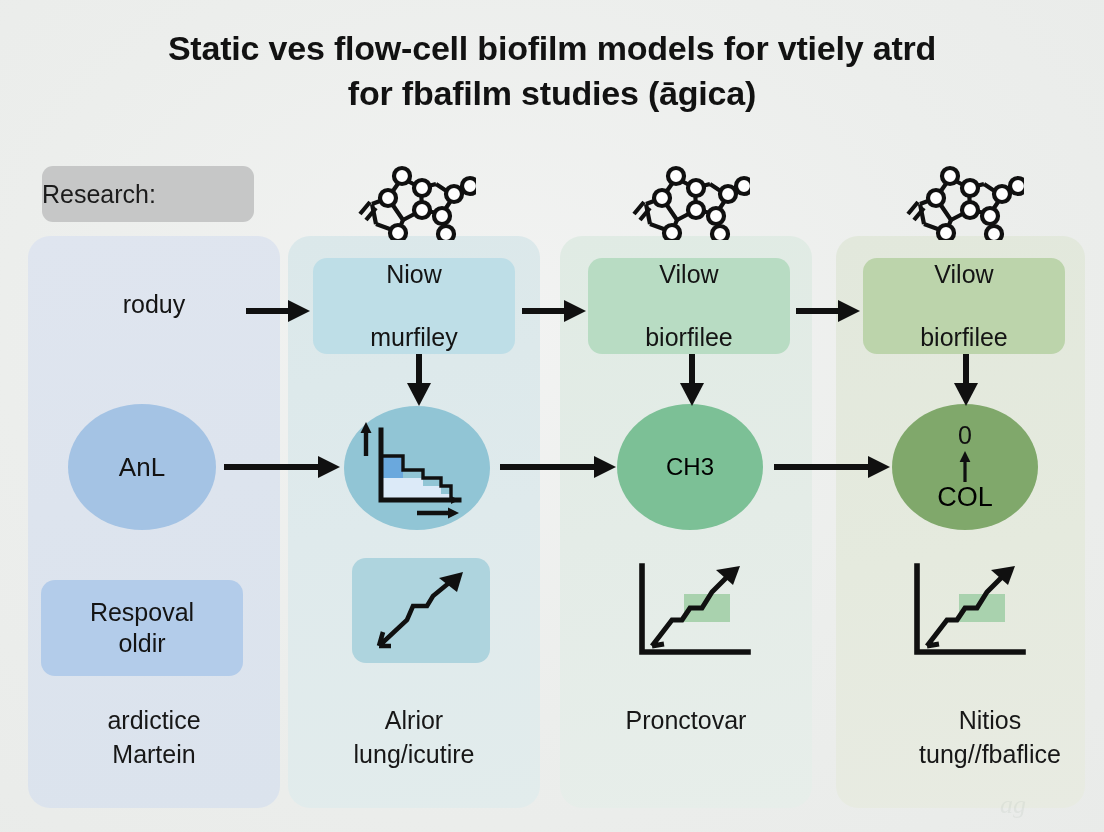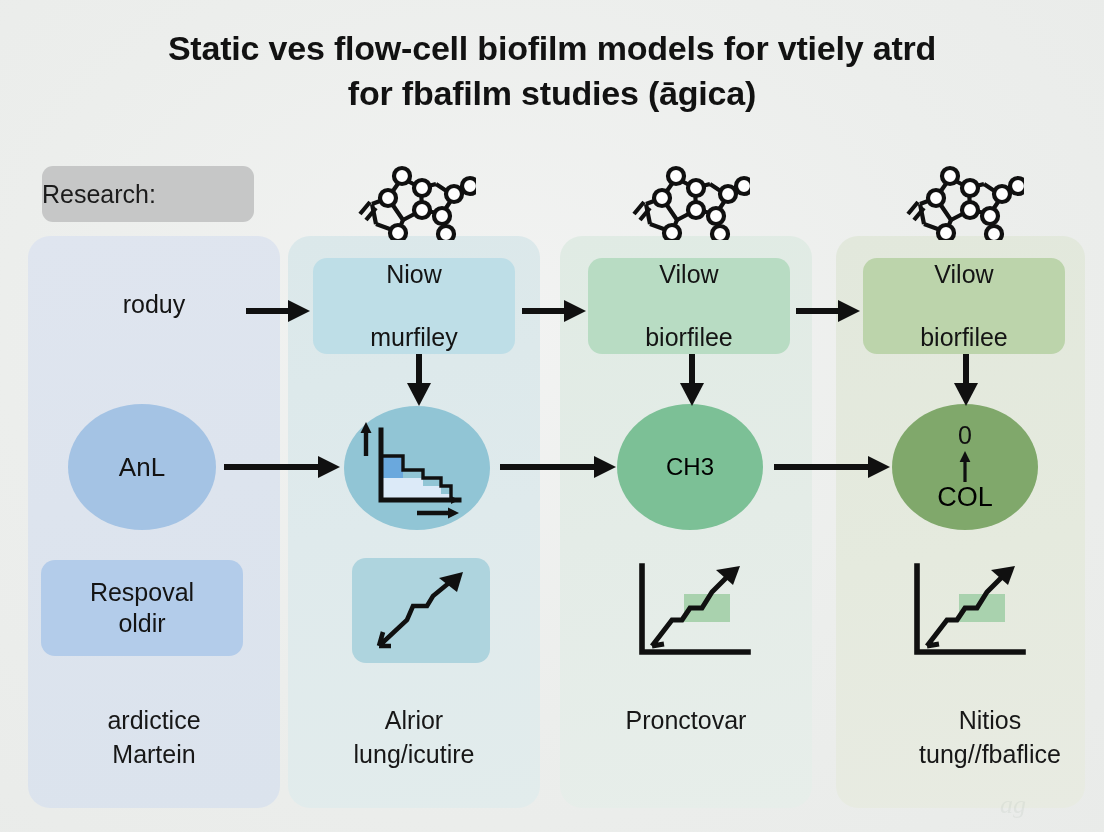--- a/index.html
+++ b/index.html
@@ -169,21 +169,21 @@
   .icon-box {
     position: absolute;
     border-radius: 14px;
     display: flex;
     align-items: center;
     justify-content: center;
     flex-direction: column;
     text-align: center;
   }
   #icon-box-0 {
-    left: 41px; top: 560px;
+    left: 41px; top: 580px;
     width: 202px; height: 96px;
     background: #b3ccea;
   }
   #icon-box-0 .bl {
     font-size: 25px;
     color: #141414;
     line-height: 1.26;
   }
   #icon-box-1 {
     left: 352px; top: 558px;

